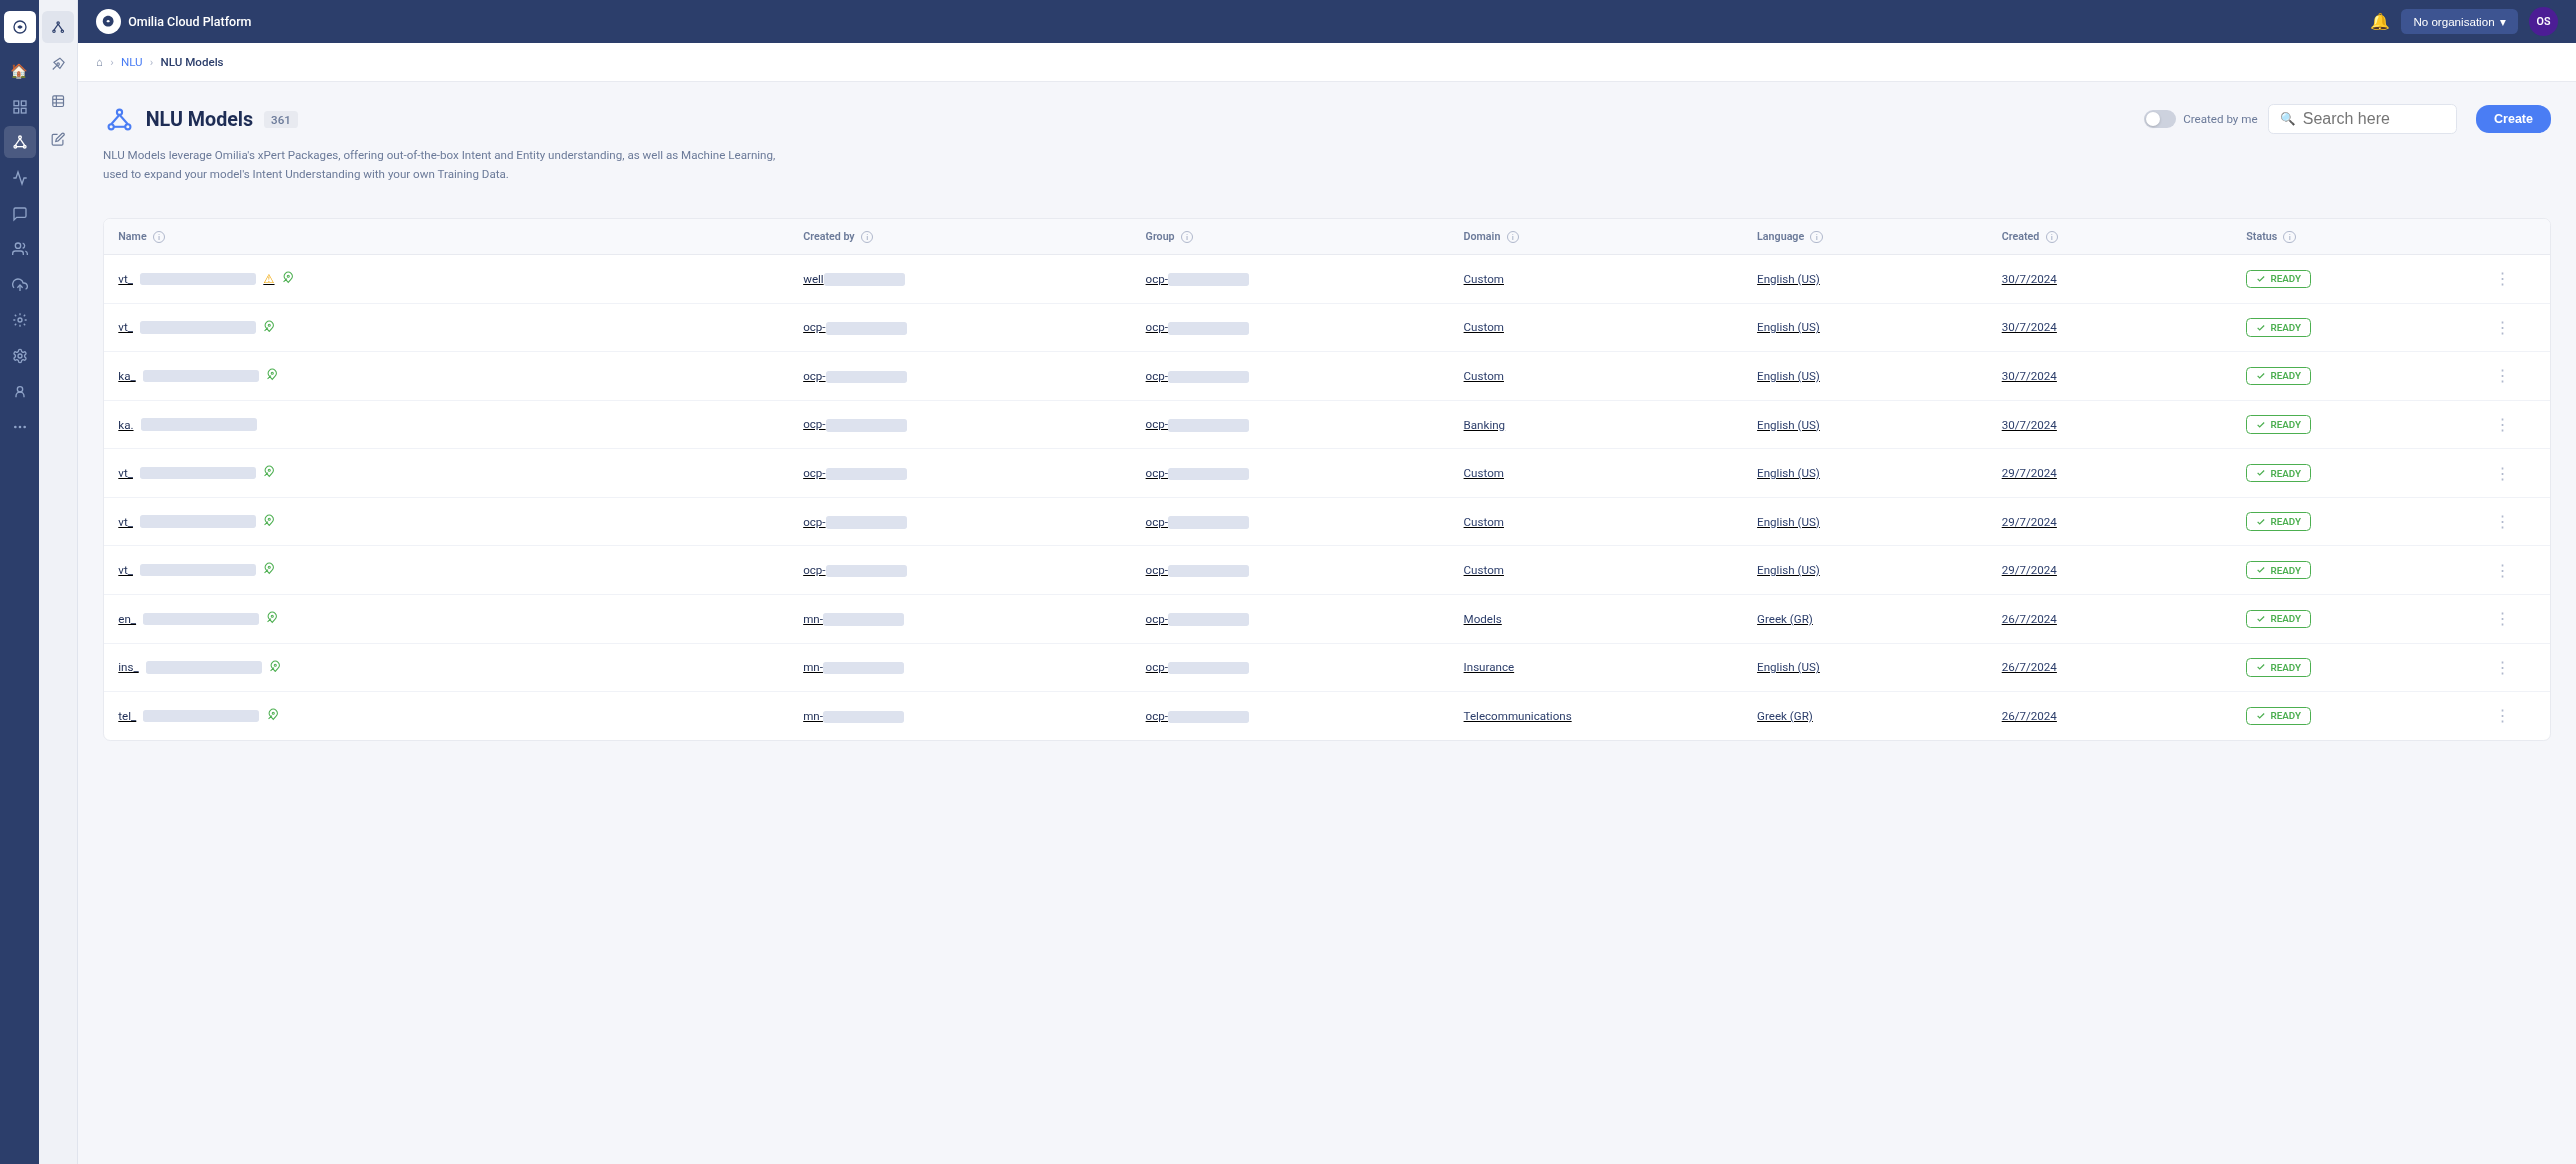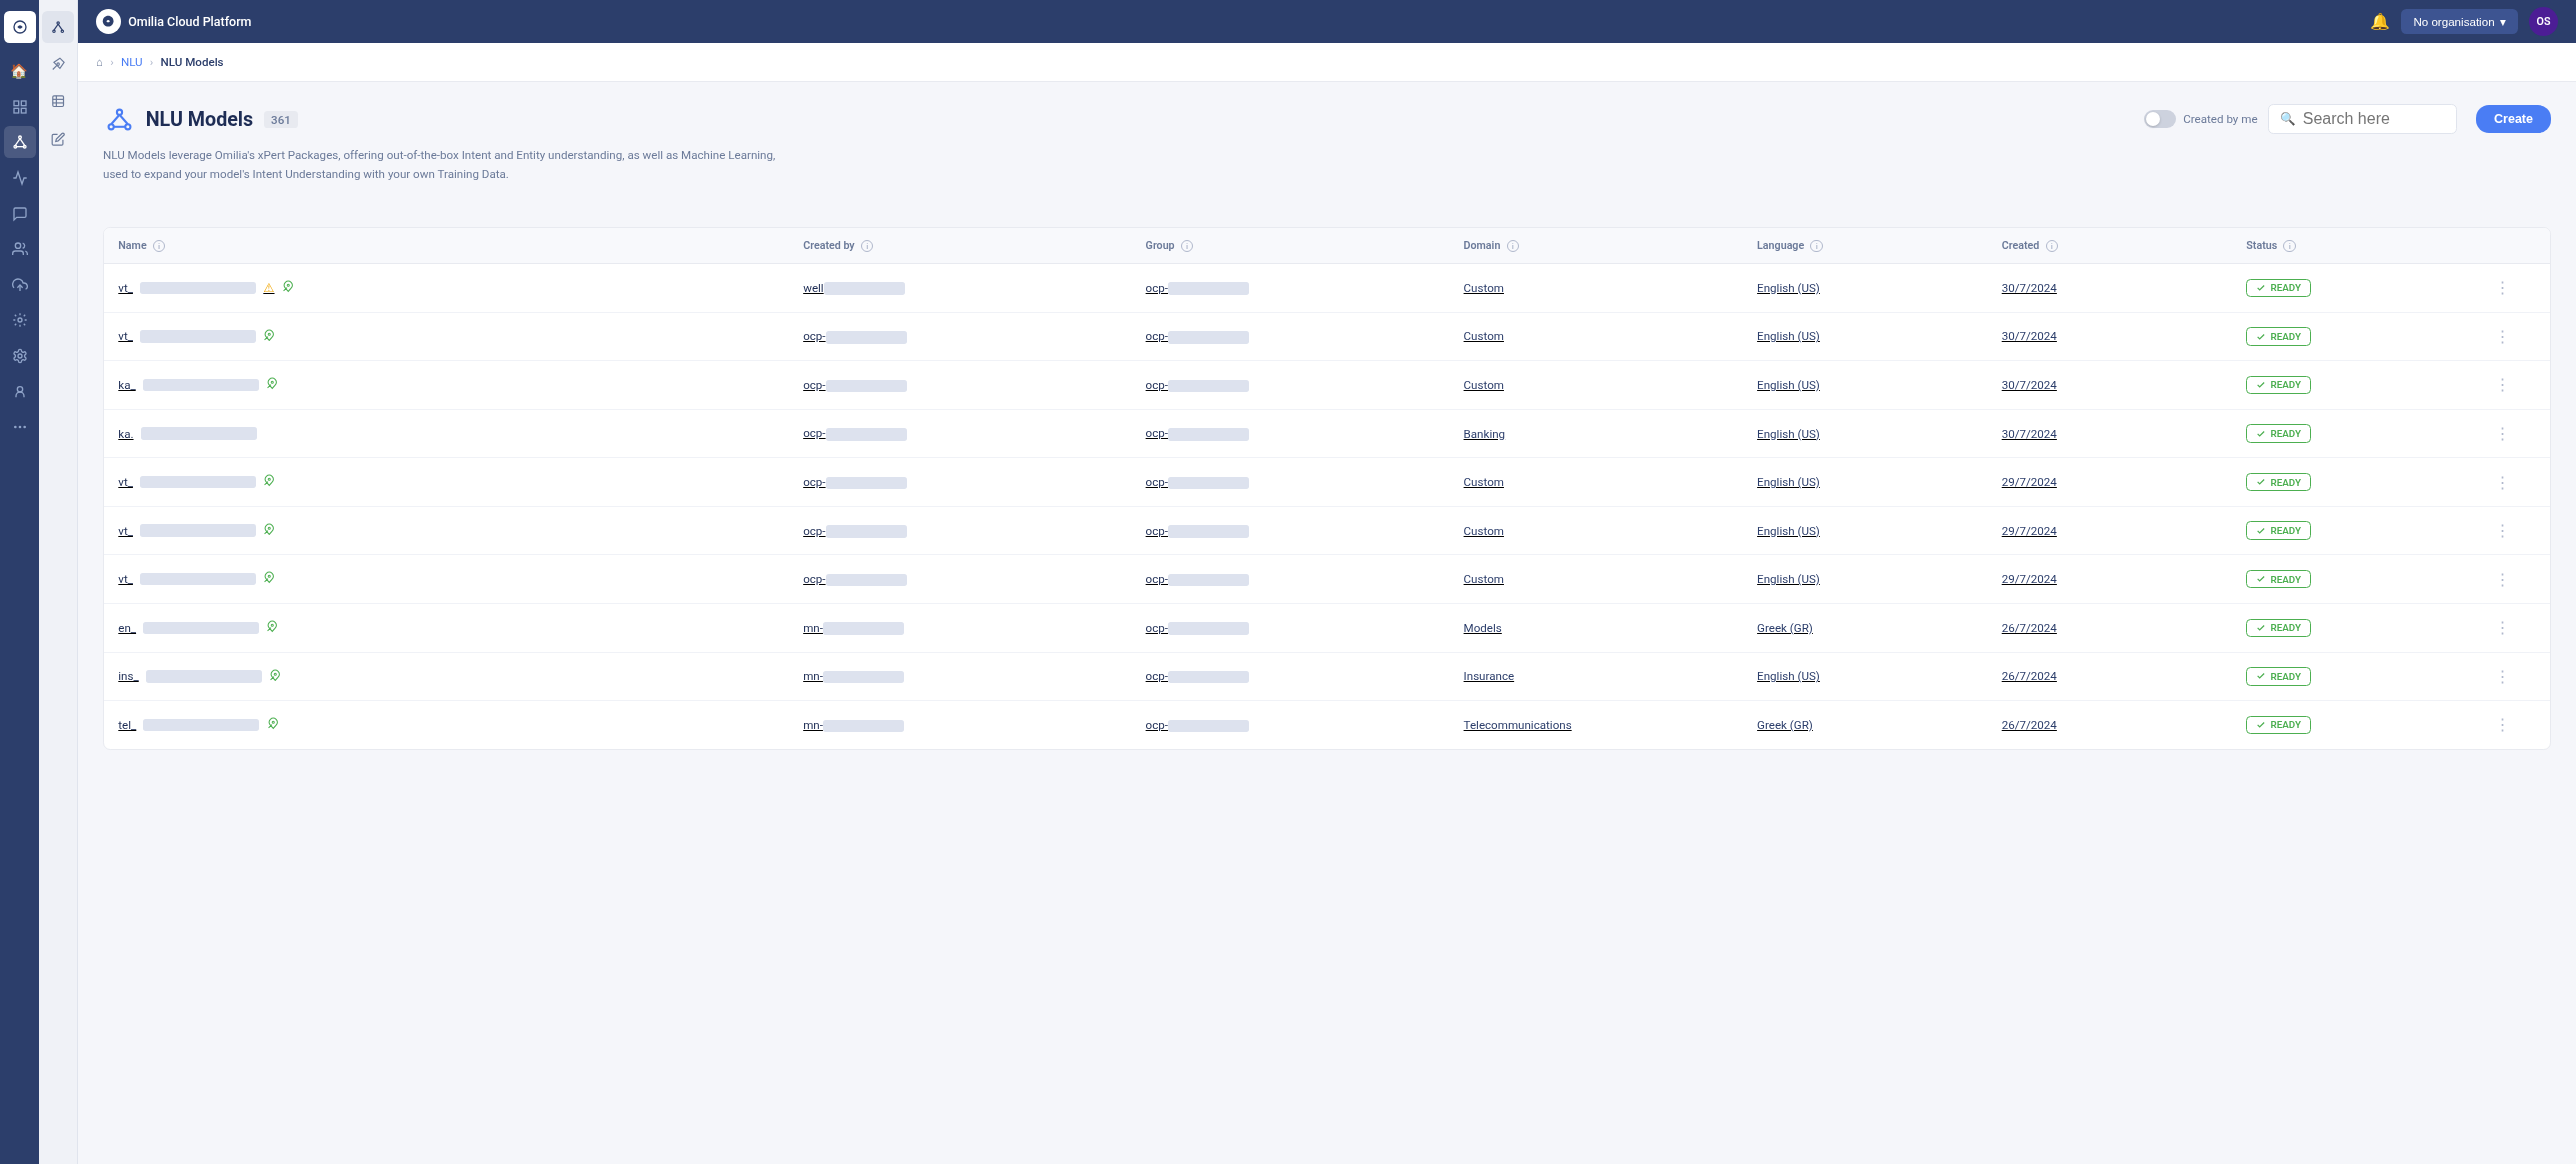--- a/index.html
+++ b/index.html
@@ -248,21 +248,21 @@
       cursor: pointer;
       margin-left: 8px;
     }
 
     
     .page-description {
       font-size: 11.6px;
       color: #6b7a99;
       line-height: 1.6;
       max-width: 680px;
-      margin-bottom: 26px;
+      margin-bottom: 17px;
     }
 
     
     .table-container {
       background: #fff;
       border-radius: 7.2px;
       border: 0.9px solid #e8eaf0;
       overflow: hidden;
     }
     table {

